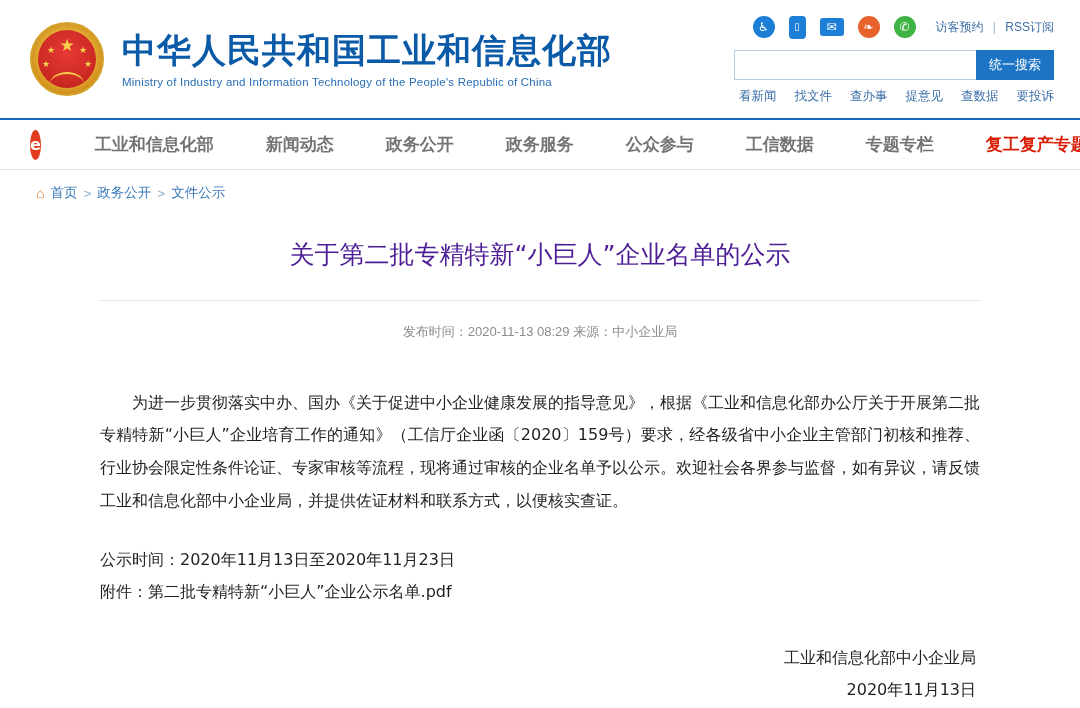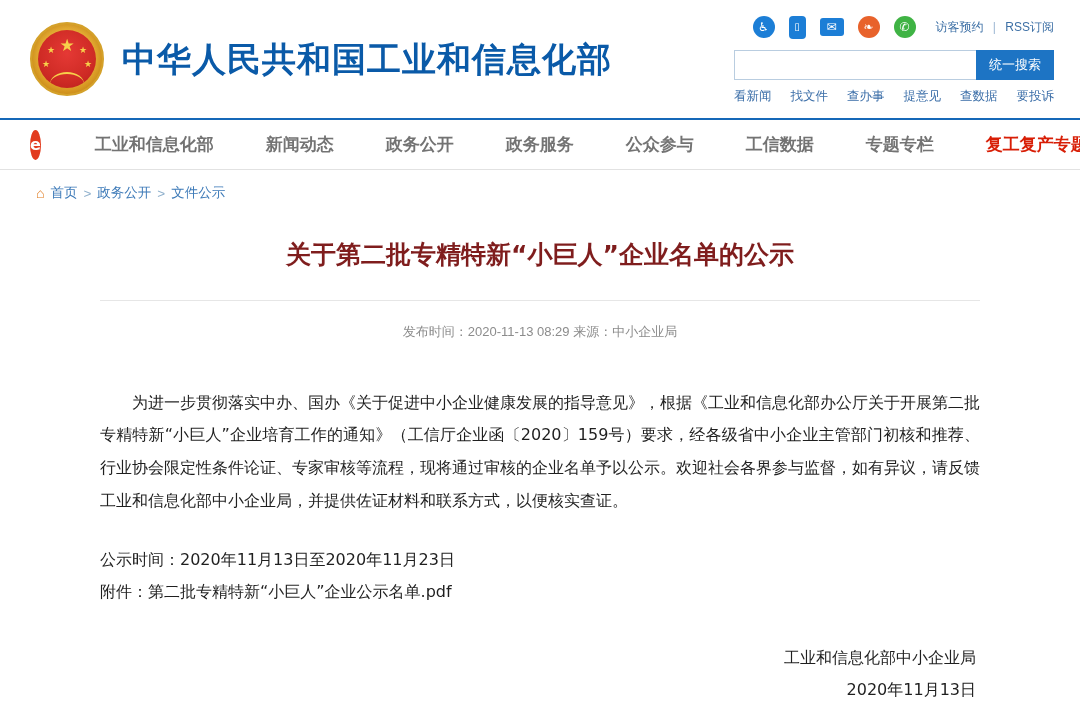--- a/index.html
+++ b/index.html
@@ -112,21 +112,21 @@
     width: 78px;
     background: #1d74c4;
     color: #fff;
     border: none;
     font-size: 13px;
     cursor: pointer;
     font-family: Liberation Mono, monospace;
   }
   .quicklinks {
     margin-top: 8px;
-    display: flex; justify-content: space-between; gap: 18px;
+    display: flex; justify-content: flex-end; gap: 18px;
     font-size: 12.5px; color: #3b6ea8;
   }
   .quicklinks span { cursor: pointer; }
 
   
   .nav-wrap {
     border-top: 2px solid #1568b8;
     border-bottom: 1px solid #e2e2e2;
     height: 52px;
     display: flex; align-items: center;
@@ -164,22 +164,22 @@
   .crumb .sp { color: #8fb0cc; }
 
   
   .article {
     margin: 34px auto 0;
     width: 880px;
   }
   .art-title {
     text-align: center;
     font-size: 25px;
-    font-weight: bold;
-    color: #7f1d1d;
+    font-weight: normal;
+    color: #4c1d95;
     line-height: 1.5;
     font-family: "DejaVu Sans", "Liberation Sans", sans-serif;
     padding-bottom: 26px;
     border-bottom: 1px solid #e6e6e6;
   }
   .meta {
     text-align: center;
     font-size: 13px;
     color: #8c8c8c;
     padding: 22px 0 0;
@@ -218,20 +218,21 @@
           <span class="star s0">★</span>
           <span class="star s1">★</span>
           <span class="star s2">★</span>
           <span class="star s3">★</span>
           <span class="star s4">★</span>
           <span class="gear"></span>
         </div>
       </div>
       <div class="titles">
         <div class="title-cn">中华人民共和国工业和信息化部</div>
+        <div class="title-en">Ministry of Industry and Information Technology of the People's Republic of China</div>
       </div>
     </div>
 
     <div class="header-right">
       <div class="icon-row">
         <span class="hicon blue">♿</span>
         <span class="hicon phone">▯</span>
         <span class="hicon mail">✉</span>
         <span class="hicon weibo">❧</span>
         <span class="hicon wechat">✆</span>

